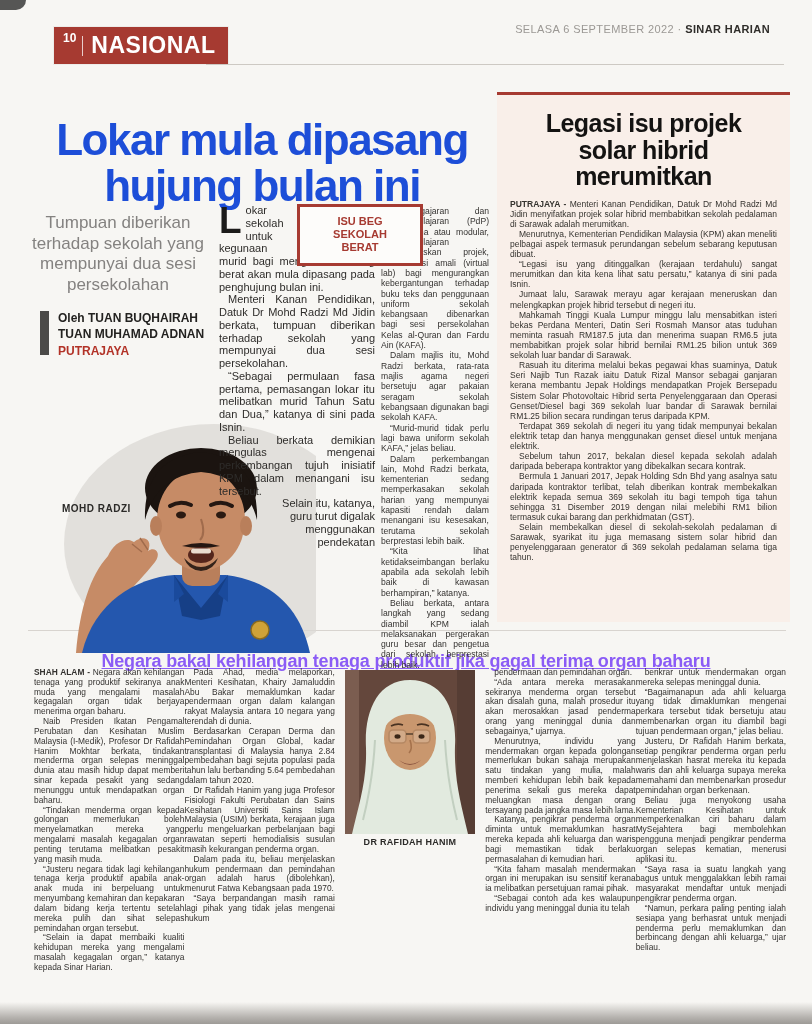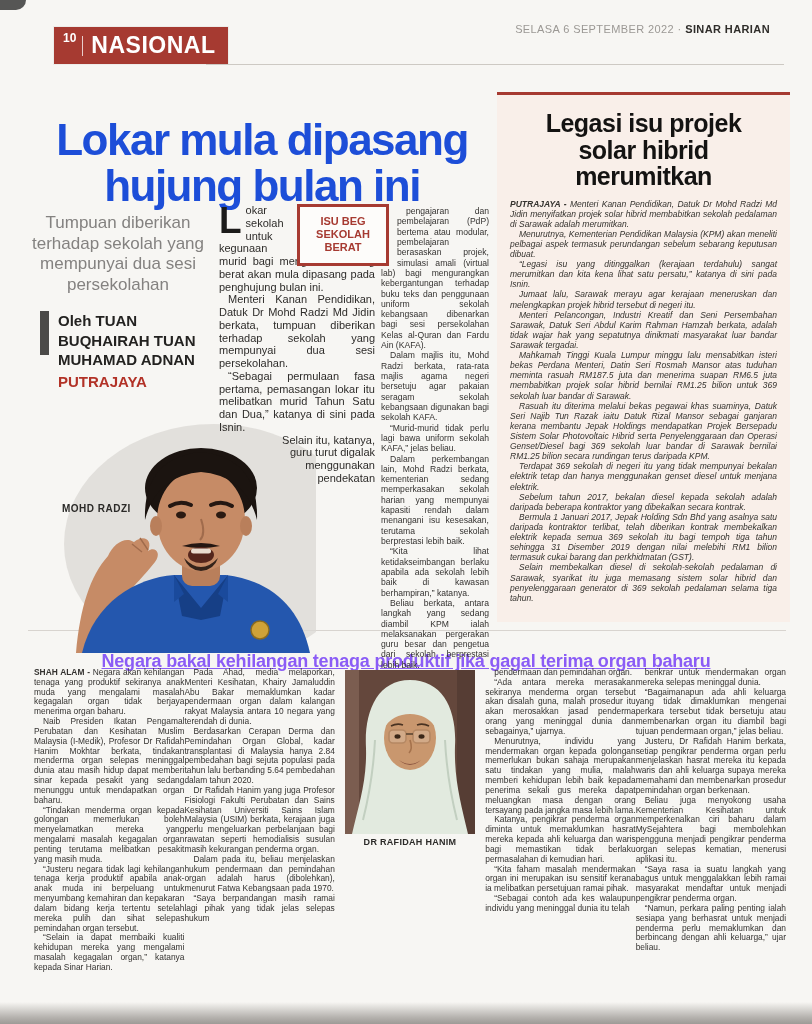--- a/index.html
+++ b/index.html
@@ -14,43 +14,43 @@
   .date-line{position:absolute;right:42px;top:23px;font-size:11px;color:#9b9894;letter-spacing:.4px;}
   .date-line b{color:#2f2d2a;}
   .header-rule{position:absolute;left:206px;right:28px;top:64px;border-top:1px solid #cdc9c3;}
   
   .main-headline{position:absolute;left:28px;top:88px;width:468px;text-align:center;
         font-size:44px;font-weight:bold;letter-spacing:-1.5px;line-height:1.03;color:#1d4ed8;}
   .standfirst{position:absolute;left:28px;top:213px;width:180px;text-align:center;
         font-size:17px;line-height:1.22;color:#848280;}
   .byline{position:absolute;left:40px;top:311px;width:172px;display:flex;gap:9px;}
   .byline-bar{width:9px;height:44px;background:#4b4a48;flex:none;}
-  .byline-text{font-size:15px;font-weight:bold;color:#232220;line-height:1.3;}
+  .byline-text{font-size:12px;font-weight:bold;color:#232220;line-height:1.3;}
   .byline-loc{color:#b23227;margin-top:2px;}
   .colA{position:absolute;left:219px;top:204px;width:156px;font-size:11px;line-height:1.16;
         text-align:justify;color:#2e2c2a;z-index:3;}
   .boxcutA{float:right;width:78px;height:46px;}
   .boxcutB{float:left;width:16px;height:58px;}
   .dropcap{float:left;font-size:37px;line-height:30px;font-weight:bold;padding:2px 4px 0 0;color:#1c1b1a;}
   .para{margin:0;text-indent:9px;}
   .para.first{text-indent:0;}
   .wrap-right{margin-left:52px;text-align:right;text-indent:0;}
   .pull-box{position:absolute;left:297px;top:204px;width:86px;border:3px solid #a63a31;background:#fdfcfa;
-        color:#a63a31;font-weight:bold;font-size:11px;text-align:center;line-height:1.2;padding:8px 0;z-index:4;}
+        color:#a63a31;font-weight:bold;font-size:11px;text-align:center;line-height:1.2;padding:8px 17px;z-index:4;}
   .colB{position:absolute;left:381px;top:206px;width:108px;font-size:8.6px;line-height:1.2;
         text-align:justify;color:#343230;z-index:3;}
   .radzi-photo{position:absolute;left:24px;top:424px;width:292px;height:229px;z-index:1;}
   .radzi-caption{position:absolute;left:62px;top:503px;font-size:10px;font-weight:bold;
         color:#2b2a28;letter-spacing:.5px;z-index:2;}
   
   .solar{position:absolute;left:497px;top:92px;width:293px;height:527px;background:#f9efe9;
         border-top:3px solid #a63a31;overflow:hidden;}
   .solar-title{margin:15px 26px 9px;text-align:center;font-size:25px;font-weight:bold;
         letter-spacing:-.5px;line-height:1.06;color:#141312;}
-  .solar-body{margin:4px 13px 0;font-size:8.5px;line-height:1.19;text-align:justify;color:#35332f;font-style:italic;}
+  .solar-body{margin:4px 13px 0;font-size:8.5px;line-height:1.19;text-align:justify;color:#35332f;}
   
   .divider2{position:absolute;left:28px;right:26px;top:630px;border-top:1px solid #d8d4cf;}
   .organ-headline{position:absolute;left:0;top:636px;width:812px;text-align:center;
         font-size:18px;font-weight:bold;letter-spacing:-.2px;color:#8b5cf6;text-decoration:underline;}
   .organ-cols{position:absolute;left:34px;top:668px;width:752px;height:347px;display:flex;
         overflow:hidden;font-size:8.4px;line-height:1.17;text-align:justify;color:#343230;}
   .ocol{flex:1;min-width:0;}
   .photo-col{text-align:center;}
   .rafidah-photo{width:130px;height:164px;margin:2px auto 0;display:block;}
   .rafidah-caption{font-size:9px;font-weight:bold;color:#2b2a28;letter-spacing:.3px;margin-top:3px;}
@@ -93,20 +93,21 @@
   <div class="pull-box">ISU BEG SEKOLAH BERAT</div>
 
   <div class="colA">
     <div class="boxcutA"></div>
     <p class="para first">
       <span class="dropcap">L</span><span>okar sekolah untuk kegunaan murid bagi mengatasi isu beg berat akan mula dipasang pada penghujung bulan ini.</span>
     </p>
     <div>
         <p class="para">Menteri Kanan Pendidikan, Datuk Dr Mohd Radzi Md Jidin berkata, tumpuan diberikan terhadap sekolah yang mempunyai dua sesi persekolahan.</p>
         <p class="para">“Sebagai permulaan fasa pertama, pemasangan lokar itu melibatkan murid Tahun Satu dan Dua,” katanya di sini pada Isnin.</p>
+        <p class="para">Beliau berkata demikian mengulas mengenai perkembangan tujuh inisiatif KPM dalam menangani isu tersebut.</p>
       </div>
     <p class="para wrap-right">Selain itu, katanya, guru turut digalak menggunakan pendekatan</p>
   </div>
 
   <div class="colB">
     <div class="boxcutB"></div>
     <div>
         <p class="para">pengajaran dan pembelajaran (PdP) bertema atau modular, pembelajaran berasaskan projek, simulasi amali (virtual lab) bagi mengurangkan kebergantungan terhadap buku teks dan penggunaan uniform sekolah kebangsaan dibenarkan bagi sesi persekolahan Kelas al-Quran dan Fardu Ain (KAFA).</p>
         <p class="para">Dalam majlis itu, Mohd Radzi berkata, rata-rata majlis agama negeri bersetuju agar pakaian seragam sekolah kebangsaan digunakan bagi sekolah KAFA.</p>
         <p class="para">“Murid-murid tidak perlu lagi bawa uniform sekolah KAFA,” jelas beliau.</p>
@@ -160,21 +161,20 @@
     <h2 class="solar-title">Legasi isu projek solar hibrid merumitkan</h2>
     <div class="solar-body">
       <p class="para first">
         <b>PUTRAJAYA -</b>
         <span>Menteri Kanan Pendidikan, Datuk Dr Mohd Radzi Md Jidin menyifatkan projek solar hibrid membabitkan sekolah pedalaman di Sarawak adalah merumitkan.</span>
       </p>
       <div>
           <p class="para">Menurutnya, Kementerian Pendidikan Malaysia (KPM) akan meneliti pelbagai aspek termasuk perundangan sebelum sebarang keputusan dibuat.</p>
           <p class="para">“Legasi isu yang ditinggalkan (kerajaan terdahulu) sangat merumitkan dan kita kena lihat satu persatu,” katanya di sini pada Isnin.</p>
           <p class="para">Jumaat lalu, Sarawak merayu agar kerajaan meneruskan dan melengkapkan projek hibrid tersebut di negeri itu.</p>
-          <p class="para">Menteri Pelancongan, Industri Kreatif dan Seni Persembahan Sarawak, Datuk Seri Abdul Karim Rahman Hamzah berkata, adalah tidak wajar hak yang sepatutnya dinikmati masyarakat luar bandar Sarawak tergadai.</p>
           <p class="para">Mahkamah Tinggi Kuala Lumpur minggu lalu mensabitkan isteri bekas Perdana Menteri, Datin Seri Rosmah Mansor atas tuduhan meminta rasuah RM187.5 juta dan menerima suapan RM6.5 juta membabitkan projek solar hibrid bernilai RM1.25 bilion untuk 369 sekolah luar bandar di Sarawak.</p>
           <p class="para">Rasuah itu diterima melalui bekas pegawai khas suaminya, Datuk Seri Najib Tun Razak iaitu Datuk Rizal Mansor sebagai ganjaran kerana membantu Jepak Holdings mendapatkan Projek Bersepadu Sistem Solar Photovoltaic Hibrid serta Penyelenggaraan dan Operasi Genset/Diesel bagi 369 sekolah luar bandar di Sarawak bernilai RM1.25 bilion secara rundingan terus daripada KPM.</p>
           <p class="para">Terdapat 369 sekolah di negeri itu yang tidak mempunyai bekalan elektrik tetap dan hanya menggunakan genset diesel untuk menjana elektrik.</p>
           <p class="para">Sebelum tahun 2017, bekalan diesel kepada sekolah adalah daripada beberapa kontraktor yang dibekalkan secara kontrak.</p>
           <p class="para">Bermula 1 Januari 2017, Jepak Holding Sdn Bhd yang asalnya satu daripada kontraktor terlibat, telah diberikan kontrak membekalkan elektrik kepada semua 369 sekolah itu bagi tempoh tiga tahun sehingga 31 Disember 2019 dengan nilai melebihi RM1 bilion termasuk cukai barang dan perkhidmatan (GST).</p>
           <p class="para">Selain membekalkan diesel di sekolah-sekolah pedalaman di Sarawak, syarikat itu juga memasang sistem solar hibrid dan penyelenggaraan generator di 369 sekolah pedalaman selama tiga tahun.</p>
         </div>
     </div>
   </div>
 
@@ -193,21 +193,21 @@
           <p class="para">“Justeru negara tidak lagi kehilangan tenaga kerja produktif apabila anak-anak muda ini berpeluang untuk menyumbang kemahiran dan kepakaran dalam bidang kerja tertentu setelah mereka pulih dan sihat selepas pemindahan organ tersebut.</p>
           <p class="para">“Selain ia dapat membaiki kualiti kehidupan mereka yang mengalami masalah kegagalan organ,” katanya kepada Sinar Harian.</p>
         </div>
     </div>
     <div class="ocol">
       <div>
           <p class="para">Pada Ahad, media melaporkan, Menteri Kesihatan, Khairy Jamaluddin Abu Bakar memaklumkan kadar pendermaan organ dalam kalangan rakyat Malaysia antara 10 negara yang terendah di dunia.</p>
           <p class="para">Berdasarkan Cerapan Derma dan Pemindahan Organ Global, kadar transplantasi di Malaysia hanya 2.84 pembedahan bagi sejuta populasi pada tahun lalu berbanding 5.64 pembedahan dalam tahun 2020.</p>
           <p class="para">Dr Rafidah Hanim yang juga Profesor Fisiologi Fakulti Perubatan dan Sains Kesihatan Universiti Sains Islam Malaysia (USIM) berkata, kerajaan juga perlu mengeluarkan perbelanjaan bagi rawatan seperti hemodialisis susulan masih kekurangan penderma organ.</p>
           <p class="para">Dalam pada itu, beliau menjelaskan hukum pendermaan dan pemindahan organ adalah harus (dibolehkan), menurut Fatwa Kebangsaan pada 1970.</p>
-          <p class="para">“Saya berpandangan masih ramai lagi pihak yang tidak jelas selepas hukum</p>
+          <p class="para">“Saya berpandangan masih ramai lagi pihak yang tidak jelas mengenai hukum</p>
         </div>
     </div>
     <div class="ocol photo-col">
 
       <svg class="rafidah-photo" viewBox="0 0 130 164" xmlns="http://www.w3.org/2000/svg">
         <rect x="0" y="0" width="130" height="164" fill="#64473c"></rect>
         <rect x="0" y="0" width="14" height="164" fill="#8a6c5e" opacity="0.6"></rect>
         <rect x="112" y="0" width="18" height="164" fill="#503930" opacity="0.7"></rect>
         <path d="M65,10 C32,10 19,42 21,78 C22,110 14,134 7,164 L123,164 C116,134 109,110 110,76 C112,40 98,10 65,10 Z" fill="#e2eadf"></path>
         <path d="M30,70 Q28,110 18,150 M100,70 Q102,110 112,150" stroke="#c2cfc0" stroke-width="2" fill="none"></path>

